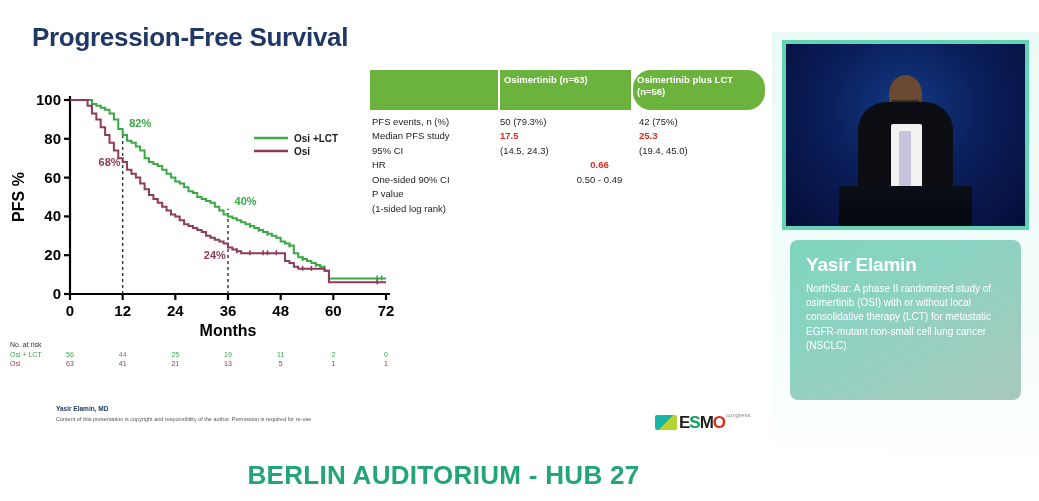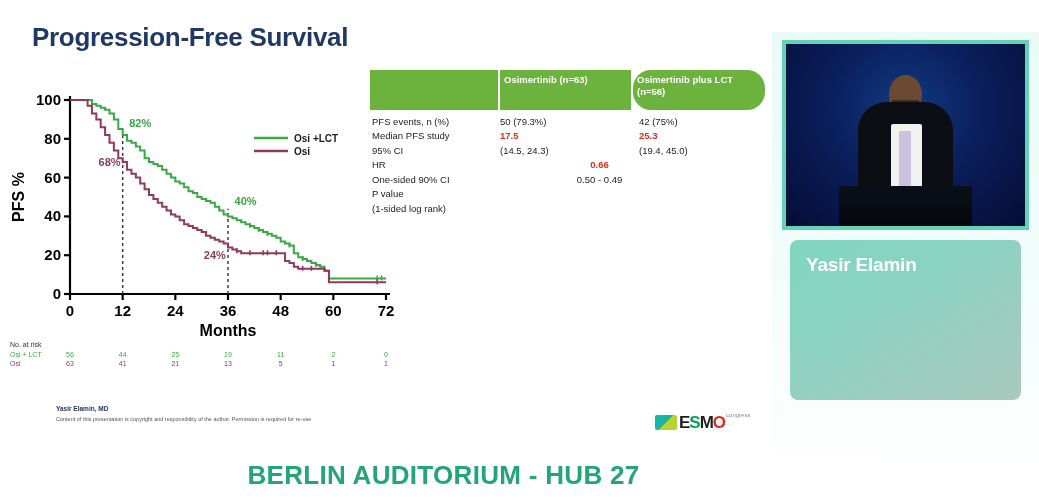--- a/index.html
+++ b/index.html
@@ -302,19 +302,20 @@
         <div class="beard"></div>
         <div class="speaker-body"></div>
         <div class="shirt"></div>
         <div class="tie"></div>
         <div class="podium"></div>
       </div>
     </div>
 
     <div id="speaker-card">
       <div id="speaker-name">Yasir Elamin</div>
+      <div id="speaker-desc">NorthStar: A phase II randomized study of osimertinib (OSI) with or without local consolidative therapy (LCT) for metastatic EGFR-mutant non-small cell lung cancer (NSCLC)</div>
     </div>
   </div>
 
   <div id="bottom-banner">
     <div id="banner-text" style="color: rgb(35, 165, 120);">BERLIN AUDITORIUM - HUB 27</div>
   </div>
 </div>
 
 </body></html>

